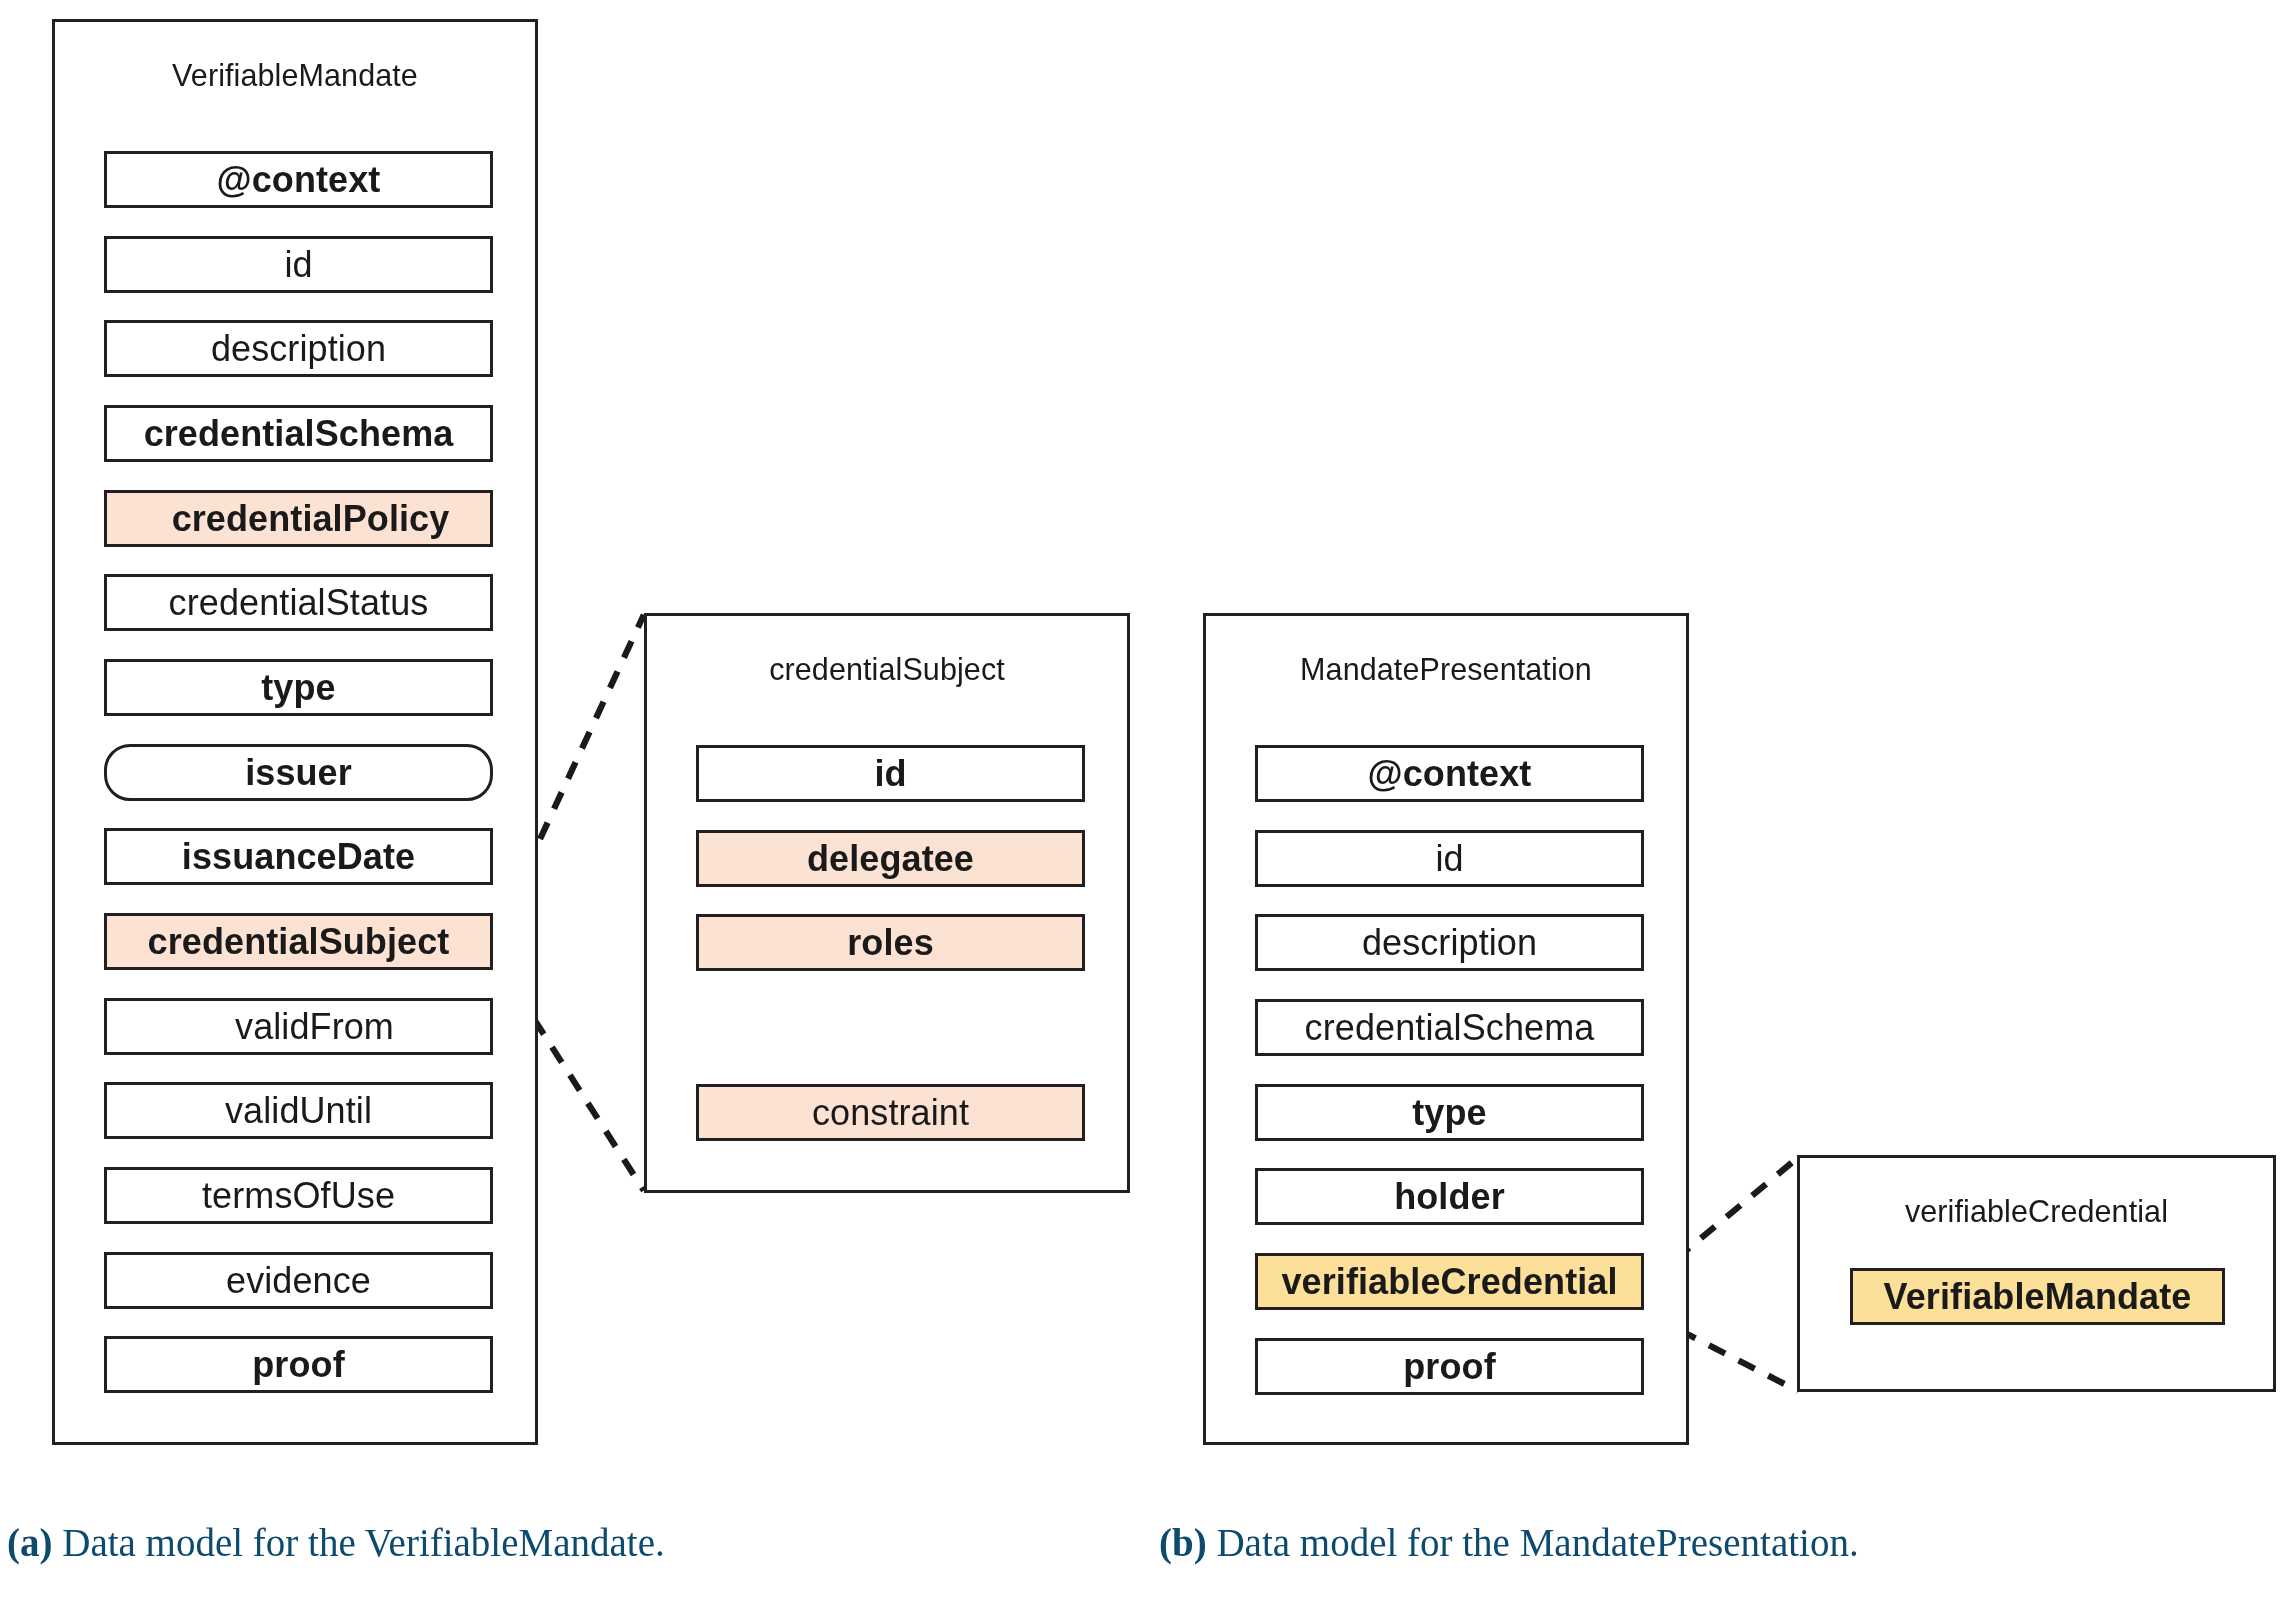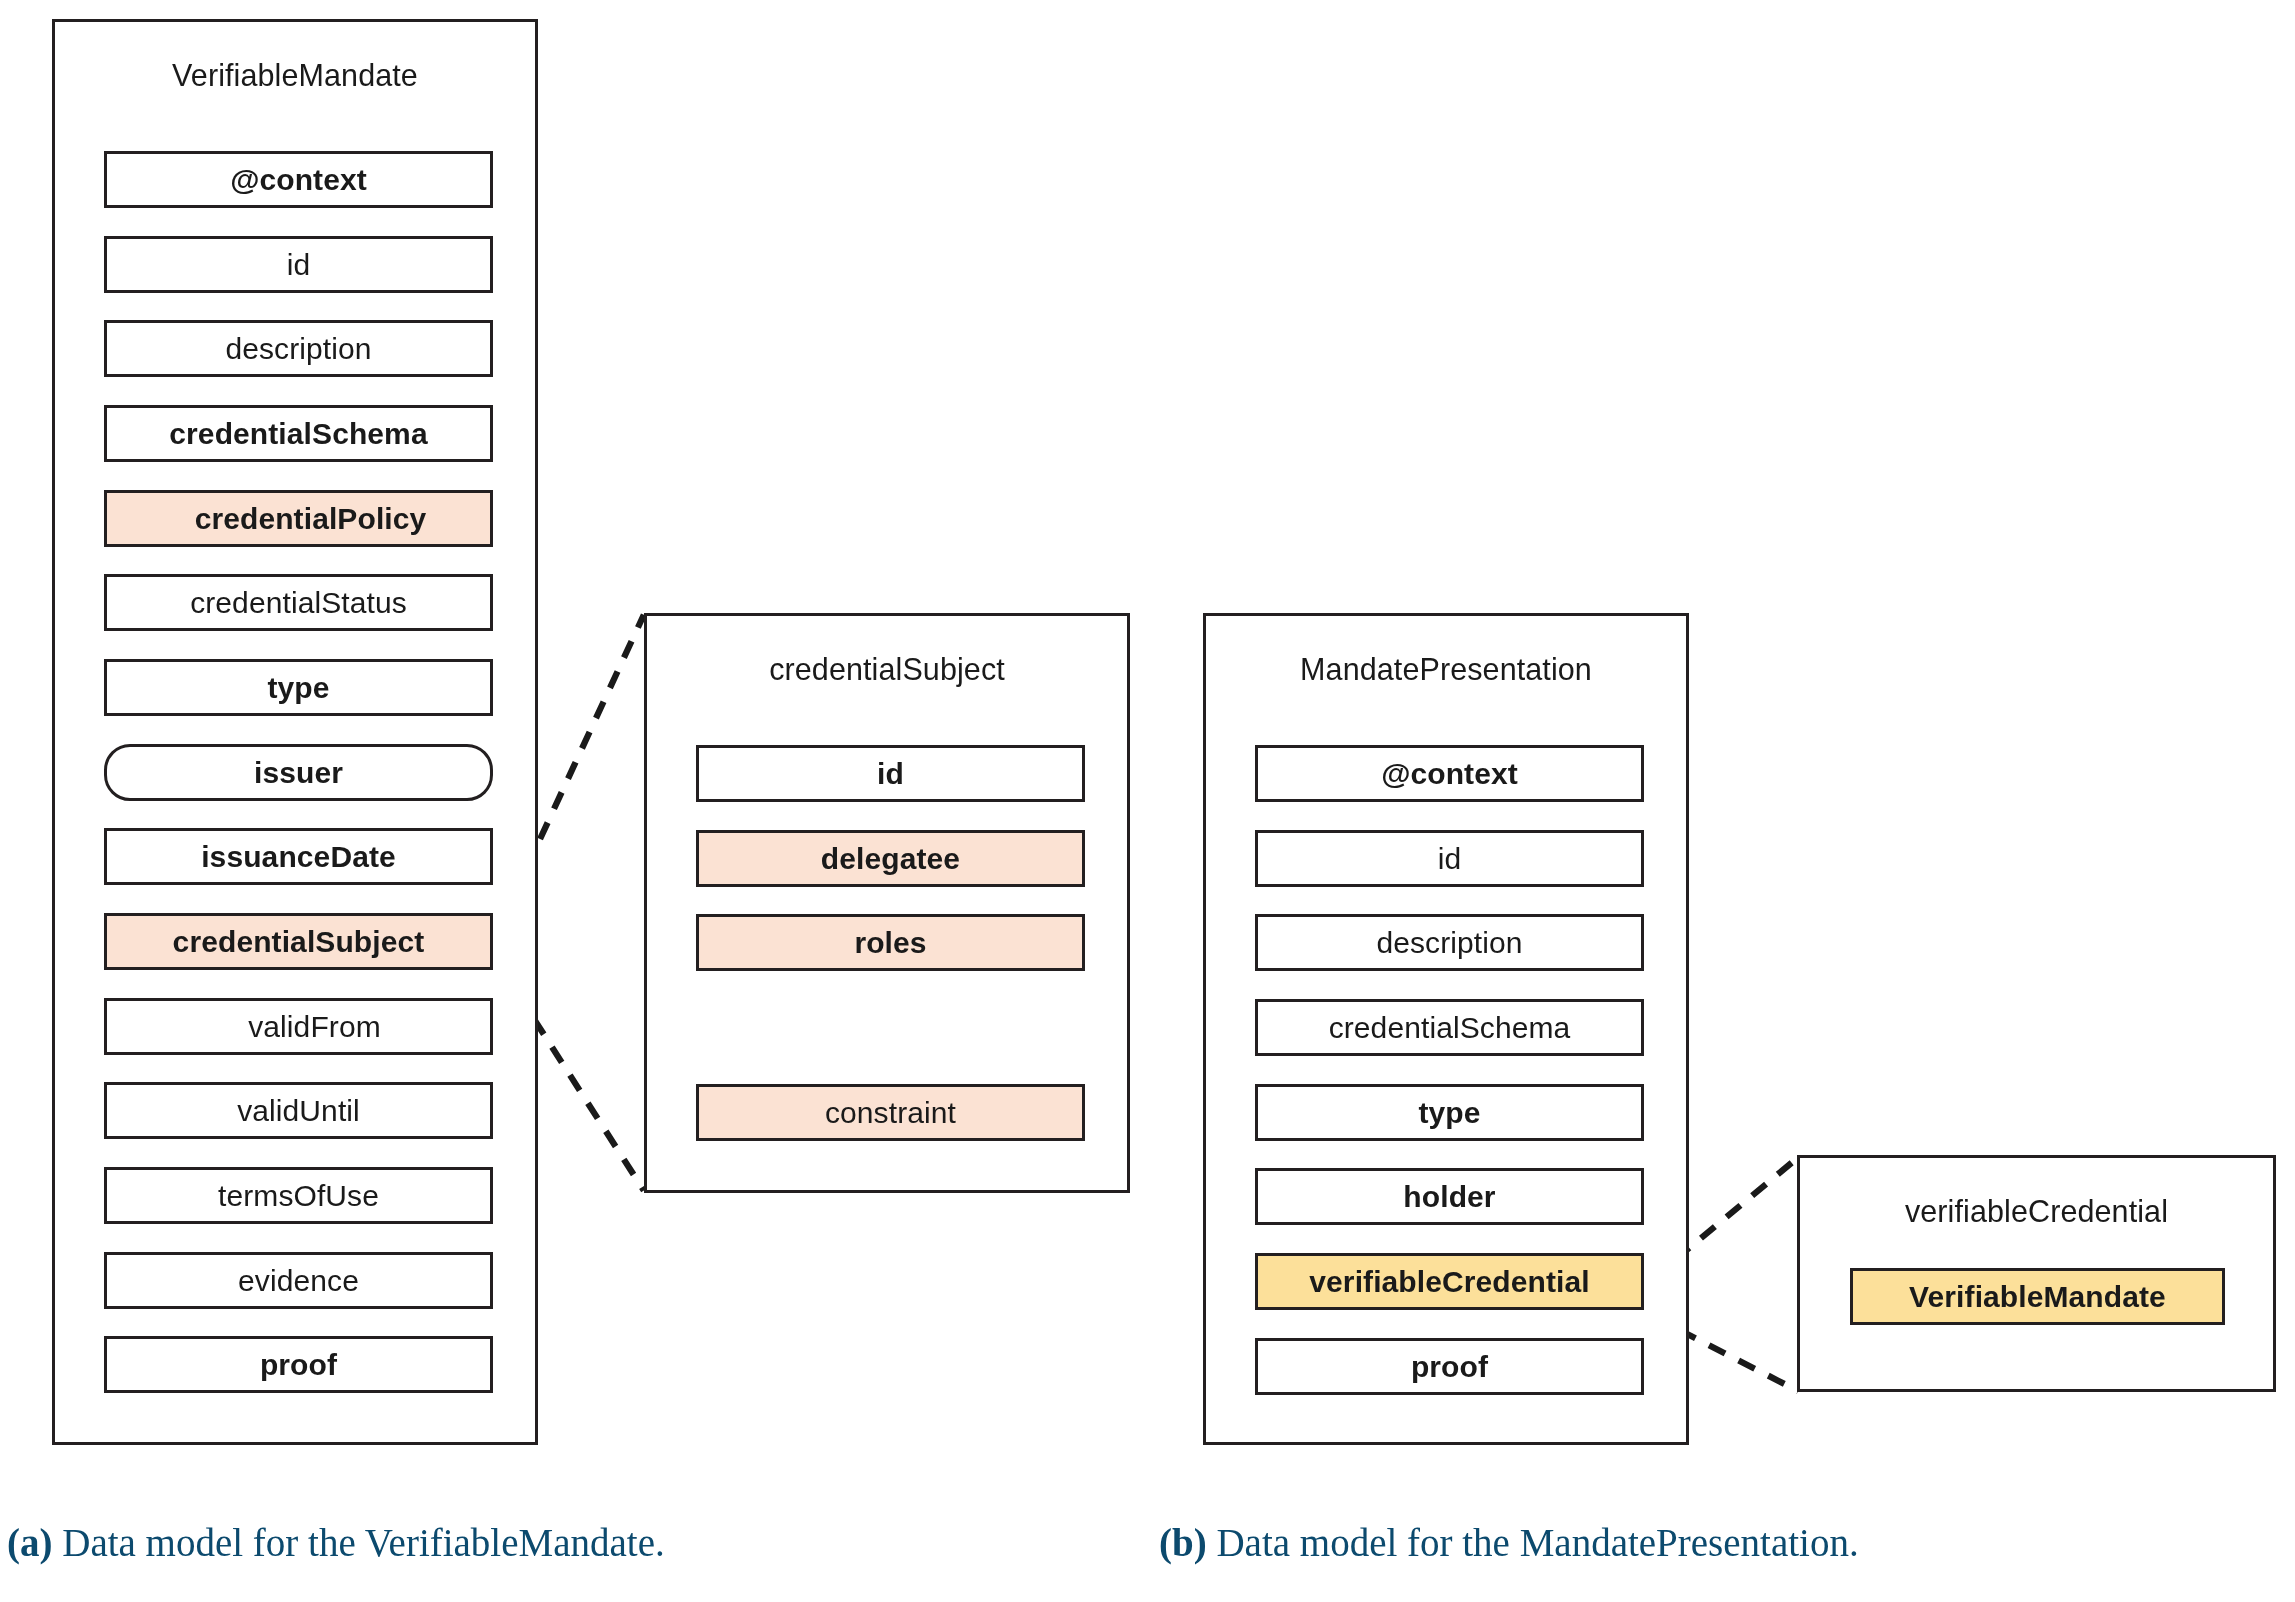--- a/index.html
+++ b/index.html
@@ -41,21 +41,21 @@
   }
   
   .field {
     position: absolute;
     box-sizing: border-box;
     border: 3.5px solid #231f20;
     background: #ffffff;
     display: flex;
     align-items: center;
     justify-content: center;
-    font-size: 30px;
+    font-size: 36px;
     color: #1a1a1a;
     white-space: nowrap;
     letter-spacing: 0.1px;
   }
   .field.bold { font-weight: 700; }
   .field.peach { background: #fbe2d3; }
   .field.yellow { background: #fce09a; }
 
   
   #connectors {

